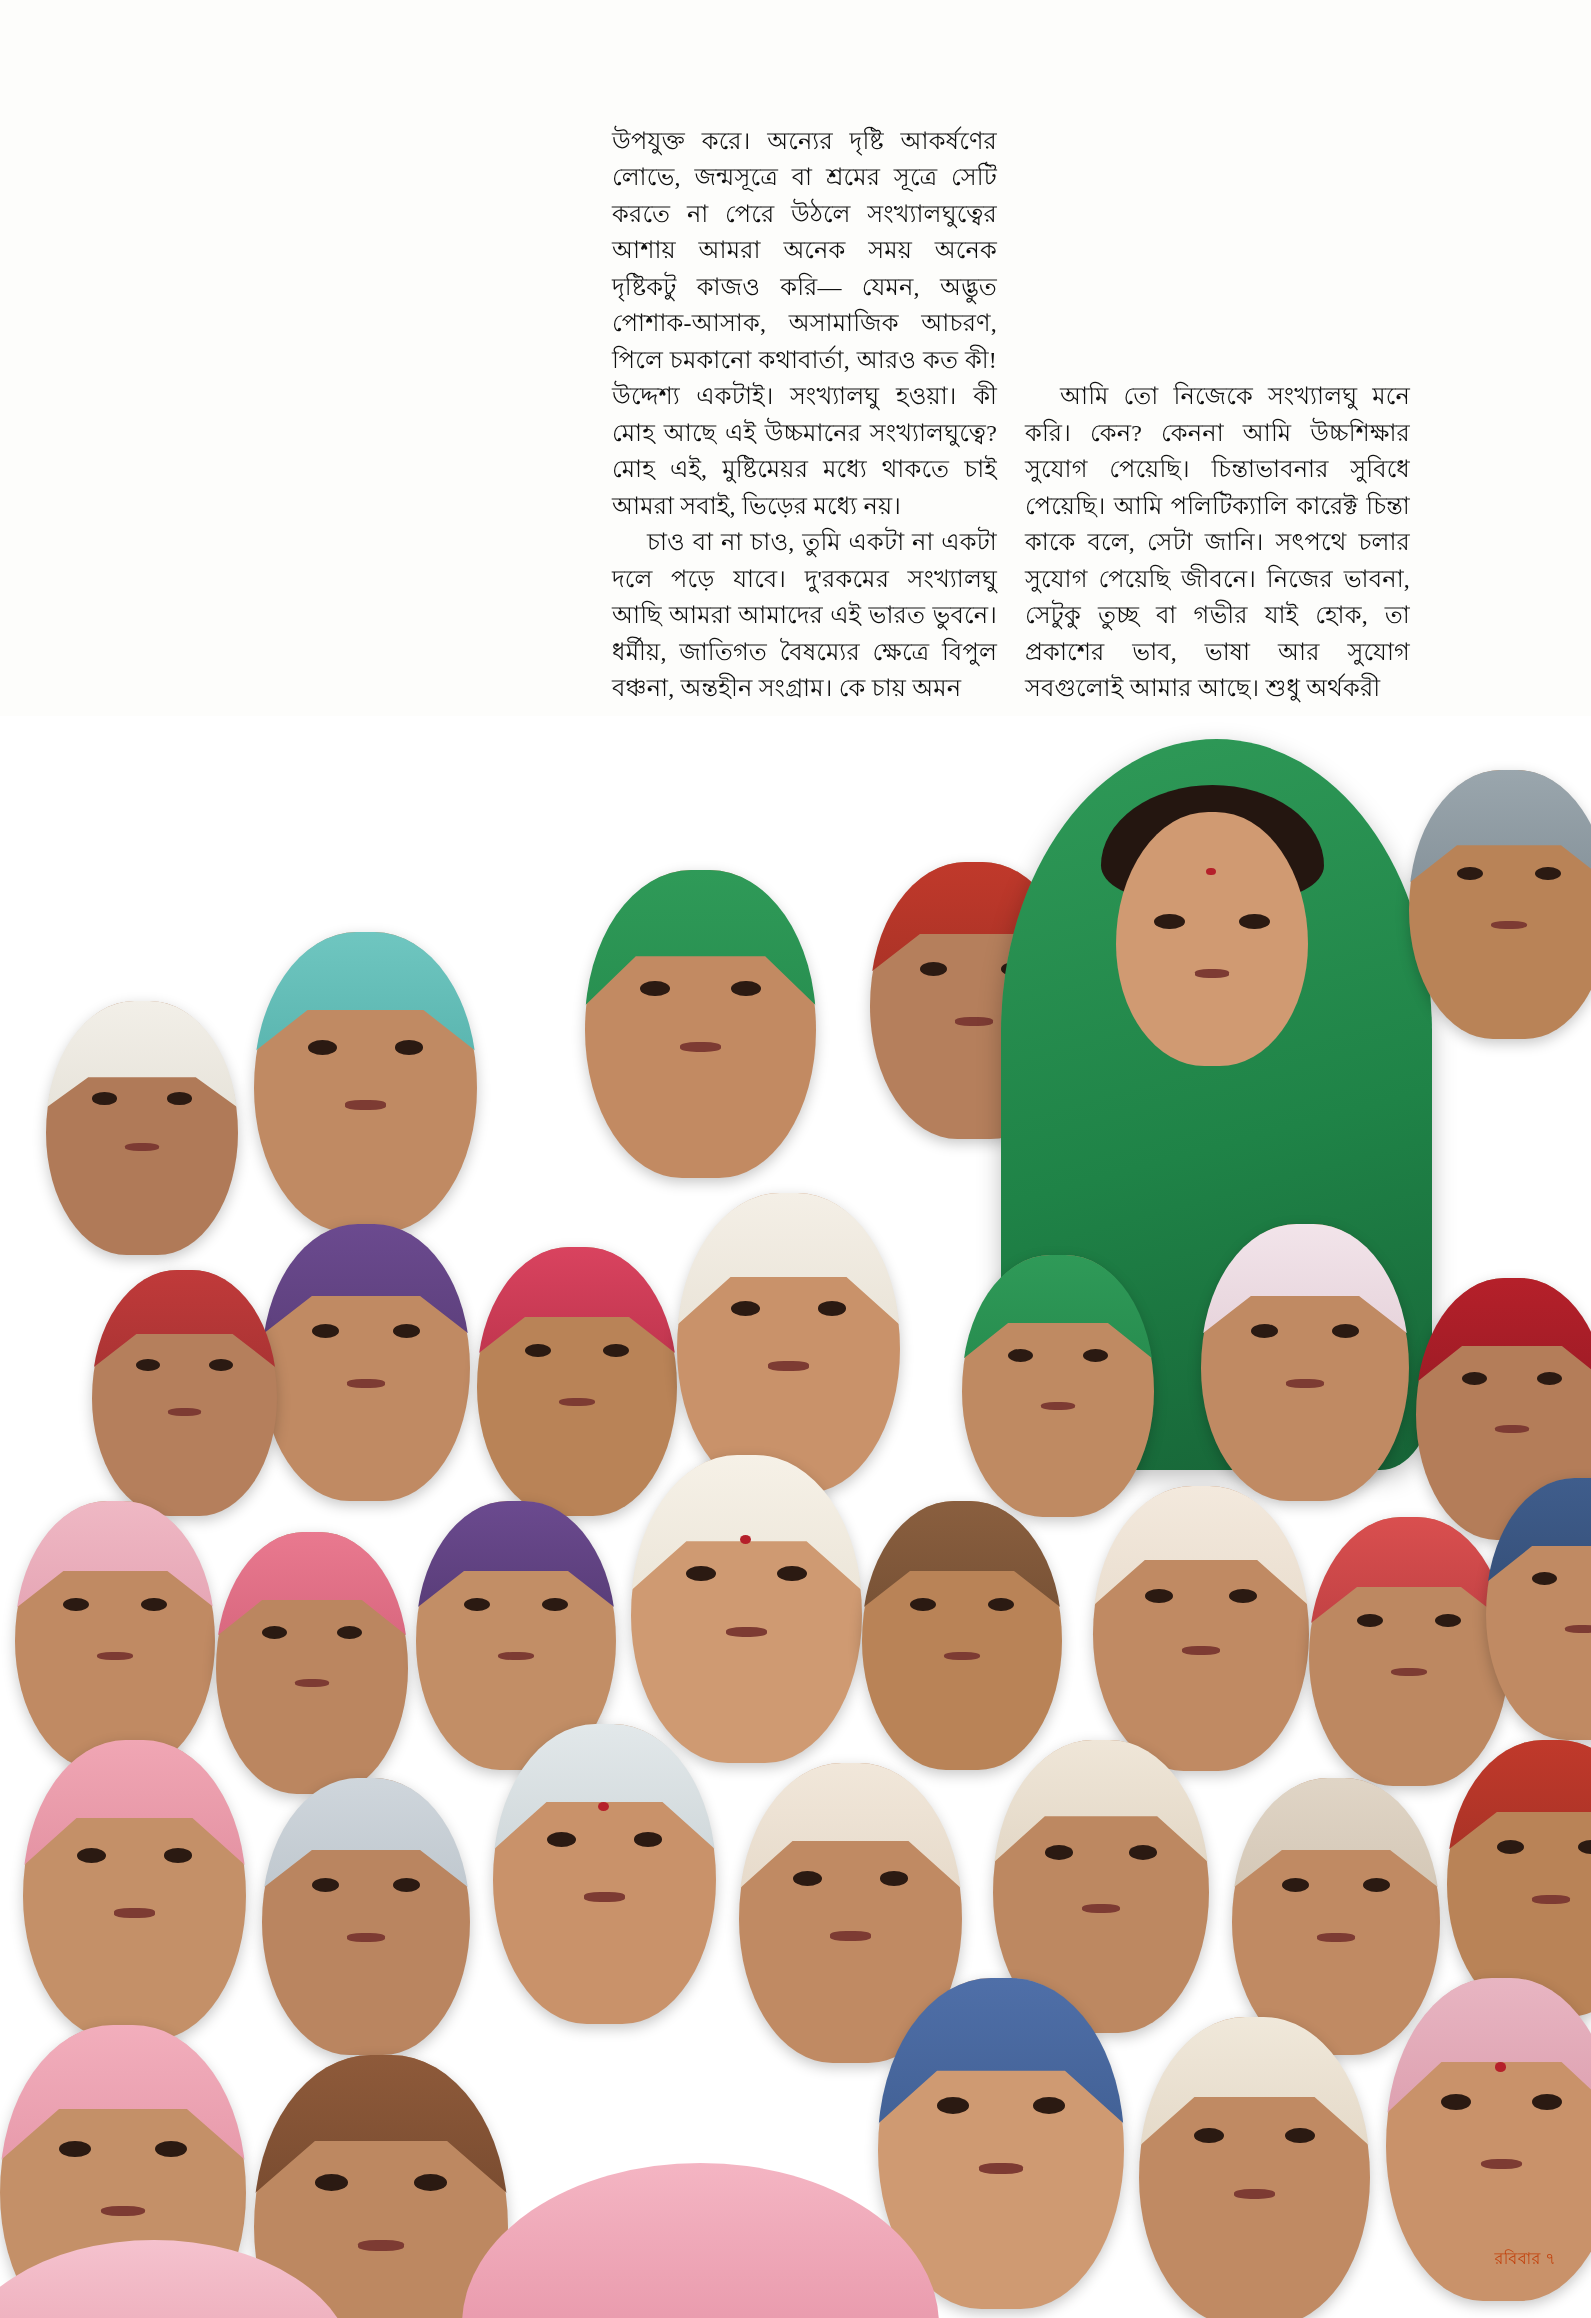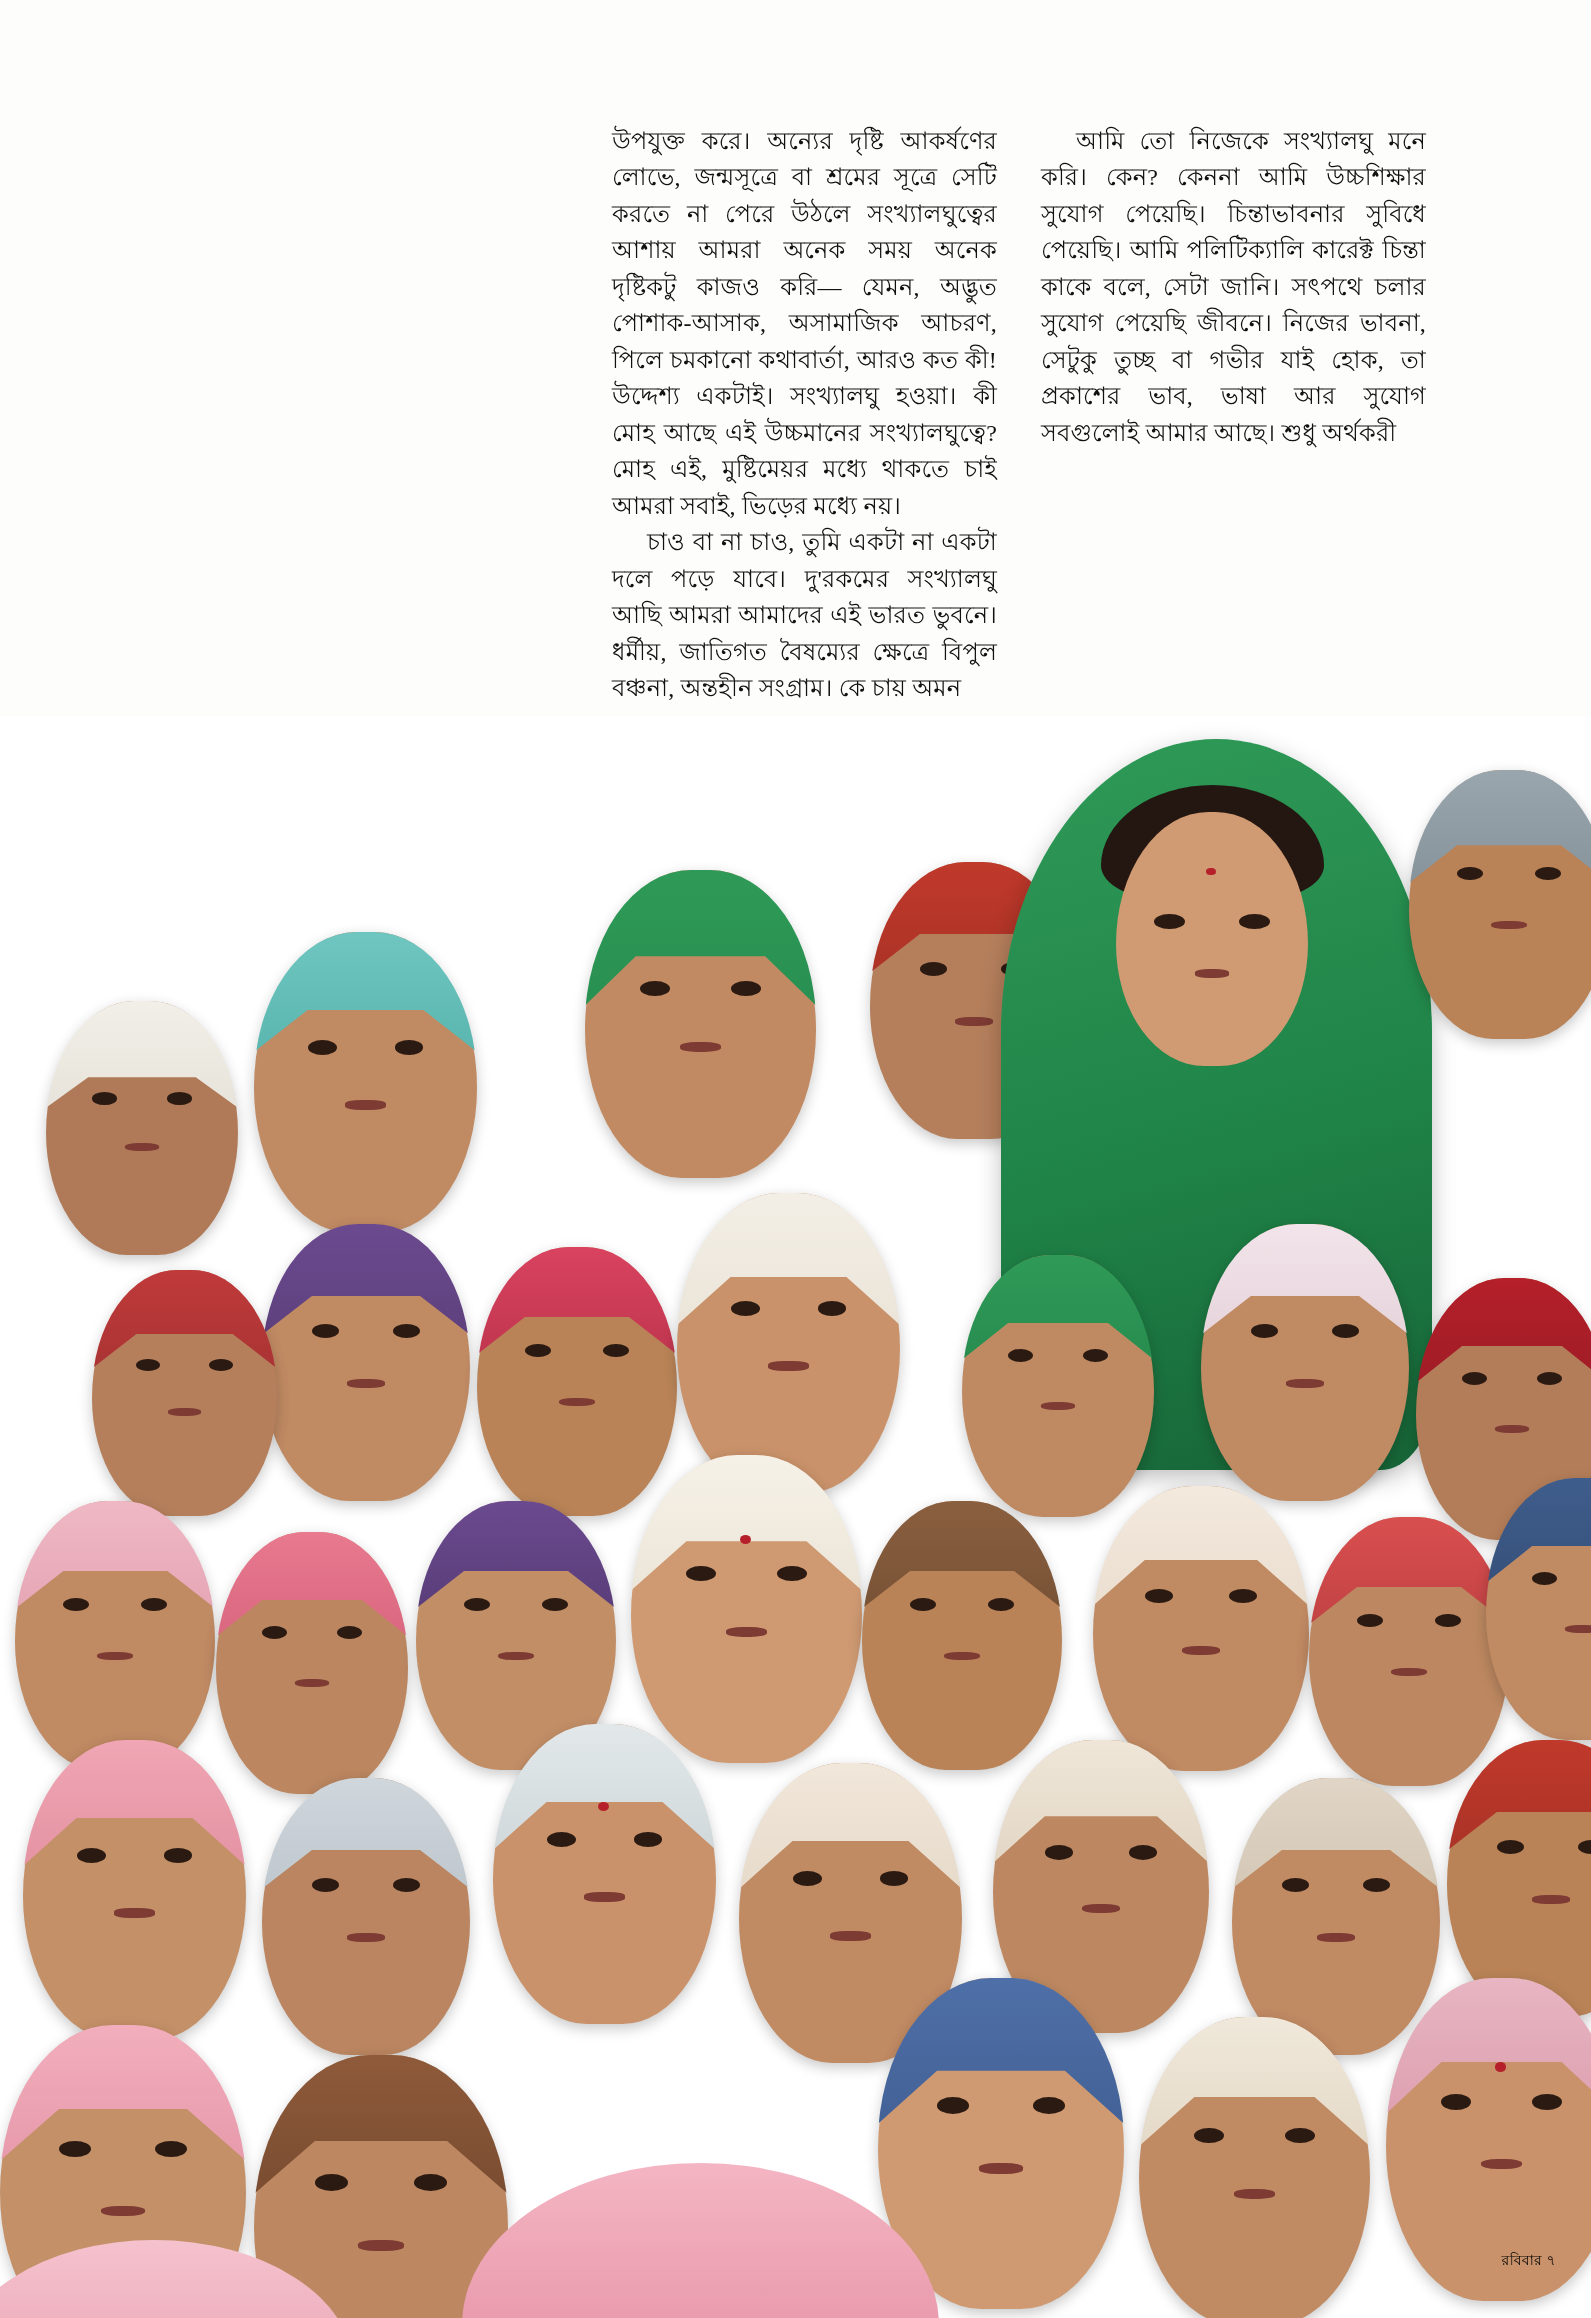--- a/index.html
+++ b/index.html
@@ -18,22 +18,23 @@
     overflow: hidden;
   }
 
   
   .article {
     position: absolute;
     left: 612px;
     top: 123px;
     width: 978px;
     display: flex;
-    gap: 44px;
+    gap: 28px;
     z-index: 5;
+    align-items: flex-end;
   }
   .col {
     width: 385px;
   }
   .col p {
     margin: 0;
     font-family: "Liberation Serif", serif;
     font-size: 24px;
     line-height: 1.52;
     color: #111111;
@@ -136,23 +137,23 @@
     width: 223px;
     height: 115px;
     background: #241610;
     border-radius: 50% 50% 30% 30% / 70% 70% 30% 30%;
   }
 
   .footer-note {
     position: absolute;
     right: 35px;
     bottom: 46px;
-    font-family: Liberation Sans, sans-serif;
-    font-size: 14px;
-    color: #000000;
+    font-family: Liberation Serif, serif;
+    font-size: 16px;
+    color: #c2410c;
     background: rgba(255,255,255,0.0);
     letter-spacing: 0.4px;
     z-index: 20;
   }
 </style>
 </head>
 <body>
 
 <div class="page">
 

